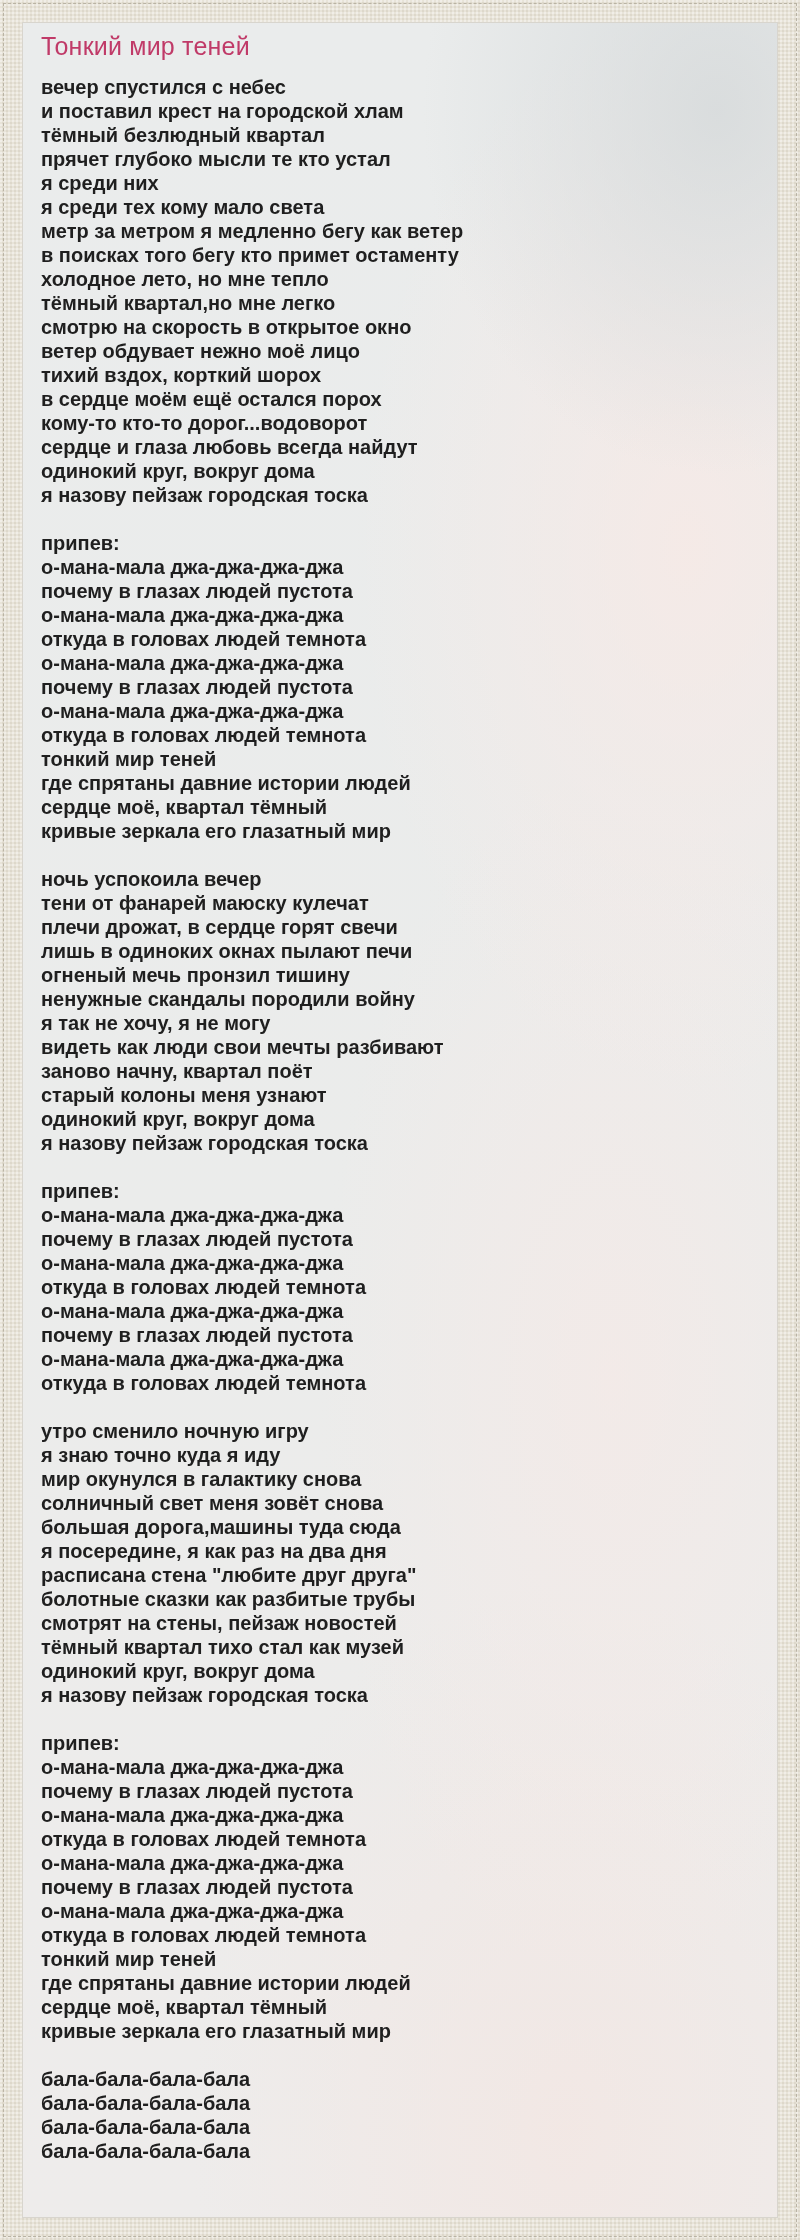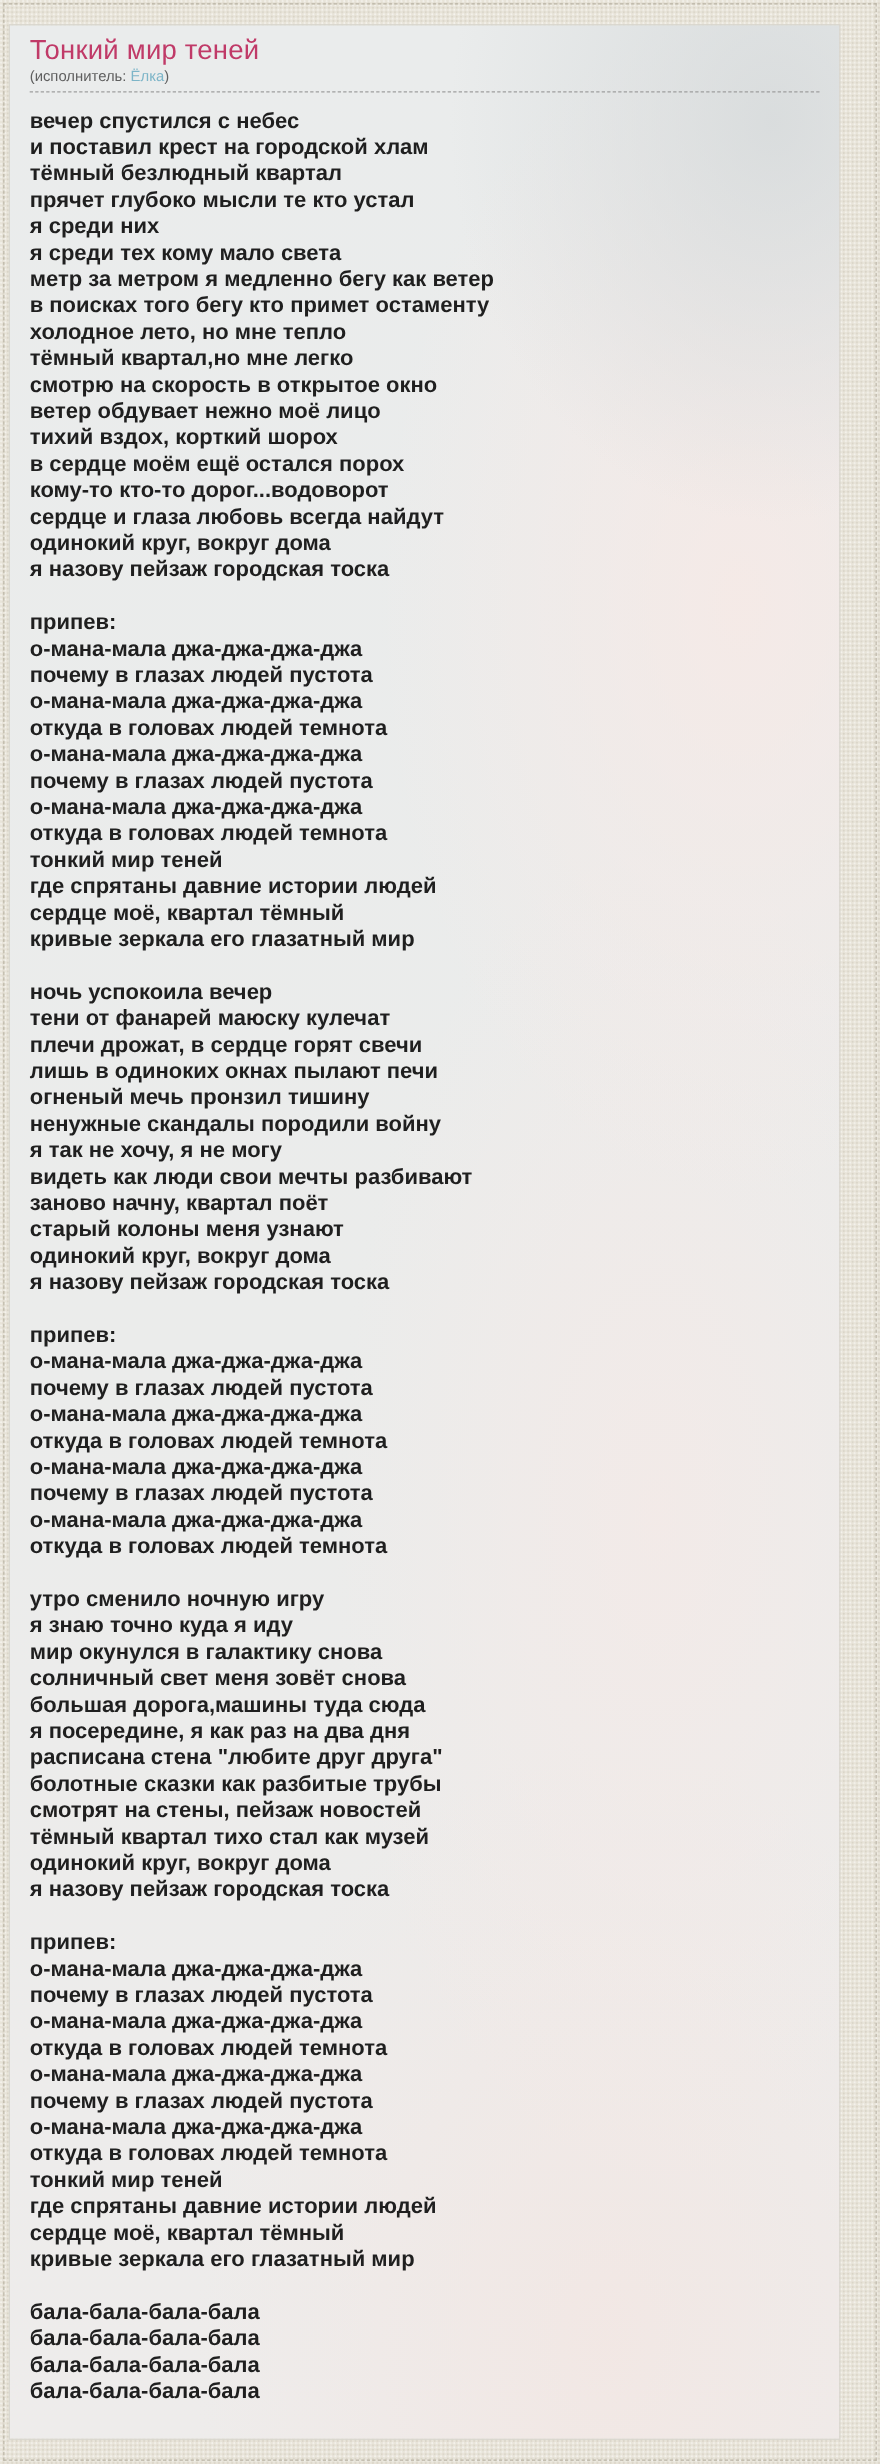--- a/index.html
+++ b/index.html
@@ -17,21 +17,21 @@
     overflow: hidden;
   }
   .page-stitch {
     position: absolute;
     inset: 3px;
     border: 1px dashed #b9b3a4;
     pointer-events: none;
   }
   .card {
     position: absolute;
-    left: 8px;
+    left: 22px;
     top: 22px;
     width: 756px;
     height: 2196px;
     border: 1px solid #d8d5ce;
     background:
       radial-gradient(420px 520px at 92% 4%,  rgba(214,218,219,0.85), rgba(214,218,219,0) 70%),
       radial-gradient(460px 760px at 88% 24%, rgba(248,233,229,0.75), rgba(248,233,229,0) 72%),
       radial-gradient(420px 900px at 78% 62%, rgba(246,233,230,0.65), rgba(246,233,230,0) 70%),
       radial-gradient(520px 760px at 72% 96%, rgba(243,230,226,0.75), rgba(243,230,226,0) 72%),
       linear-gradient(180deg, #eaecec 0%, #ebeceb 55%, #eeeceb 100%);
@@ -73,23 +73,20 @@
 </head>
 <body>
 
 <div class="page-stitch"></div>
 
 <div class="card">
   <div class="card-inner">
 
     <h1 class="song-title">Тонкий мир теней</h1>
 
-    <div class="artist-line">
-      <span>(исполнитель: </span><a class="artist-link">Ёлка</a><span>)</span>
-    </div>
 
     <div class="lyrics">
         <p class="stanza">вечер спустился с небес<br>и поставил крест на городской хлам<br>тёмный безлюдный квартал<br>прячет глубоко мысли те кто устал<br>я среди них<br>я среди тех кому мало света<br>метр за метром я медленно бегу как ветер<br>в поисках того бегу кто примет остаменту<br>холодное лето, но мне тепло<br>тёмный квартал,но мне легко<br>смотрю на скорость в открытое окно<br>ветер обдувает нежно моё лицо<br>тихий вздох, корткий шорох<br>в сердце моём ещё остался порох<br>кому-то кто-то дорог...водоворот<br>сердце и глаза любовь всегда найдут<br>одинокий круг, вокруг дома<br>я назову пейзаж городская тоска</p>
         <p class="stanza">припев:<br>о-мана-мала джа-джа-джа-джа<br>почему в глазах людей пустота<br>о-мана-мала джа-джа-джа-джа<br>откуда в головах людей темнота<br>о-мана-мала джа-джа-джа-джа<br>почему в глазах людей пустота<br>о-мана-мала джа-джа-джа-джа<br>откуда в головах людей темнота<br>тонкий мир теней<br>где спрятаны давние истории людей<br>сердце моё, квартал тёмный<br>кривые зеркала его глазатный мир</p>
         <p class="stanza">ночь успокоила вечер<br>тени от фанарей маюску кулечат<br>плечи дрожат, в сердце горят свечи<br>лишь в одиноких окнах пылают печи<br>огненый мечь пронзил тишину<br>ненужные скандалы породили войну<br>я так не хочу, я не могу<br>видеть как люди свои мечты разбивают<br>заново начну, квартал поёт<br>старый колоны меня узнают<br>одинокий круг, вокруг дома<br>я назову пейзаж городская тоска</p>
         <p class="stanza">припев:<br>о-мана-мала джа-джа-джа-джа<br>почему в глазах людей пустота<br>о-мана-мала джа-джа-джа-джа<br>откуда в головах людей темнота<br>о-мана-мала джа-джа-джа-джа<br>почему в глазах людей пустота<br>о-мана-мала джа-джа-джа-джа<br>откуда в головах людей темнота</p>
         <p class="stanza">утро сменило ночную игру<br>я знаю точно куда я иду<br>мир окунулся в галактику снова<br>солничный свет меня зовёт снова<br>большая дорога,машины туда сюда<br>я посередине, я как раз на два дня<br>расписана стена "любите друг друга"<br>болотные сказки как разбитые трубы<br>смотрят на стены, пейзаж новостей<br>тёмный квартал тихо стал как музей<br>одинокий круг, вокруг дома<br>я назову пейзаж городская тоска</p>
         <p class="stanza">припев:<br>о-мана-мала джа-джа-джа-джа<br>почему в глазах людей пустота<br>о-мана-мала джа-джа-джа-джа<br>откуда в головах людей темнота<br>о-мана-мала джа-джа-джа-джа<br>почему в глазах людей пустота<br>о-мана-мала джа-джа-джа-джа<br>откуда в головах людей темнота<br>тонкий мир теней<br>где спрятаны давние истории людей<br>сердце моё, квартал тёмный<br>кривые зеркала его глазатный мир</p>
         <p class="stanza">бала-бала-бала-бала<br>бала-бала-бала-бала<br>бала-бала-бала-бала<br>бала-бала-бала-бала</p>
       </div>

